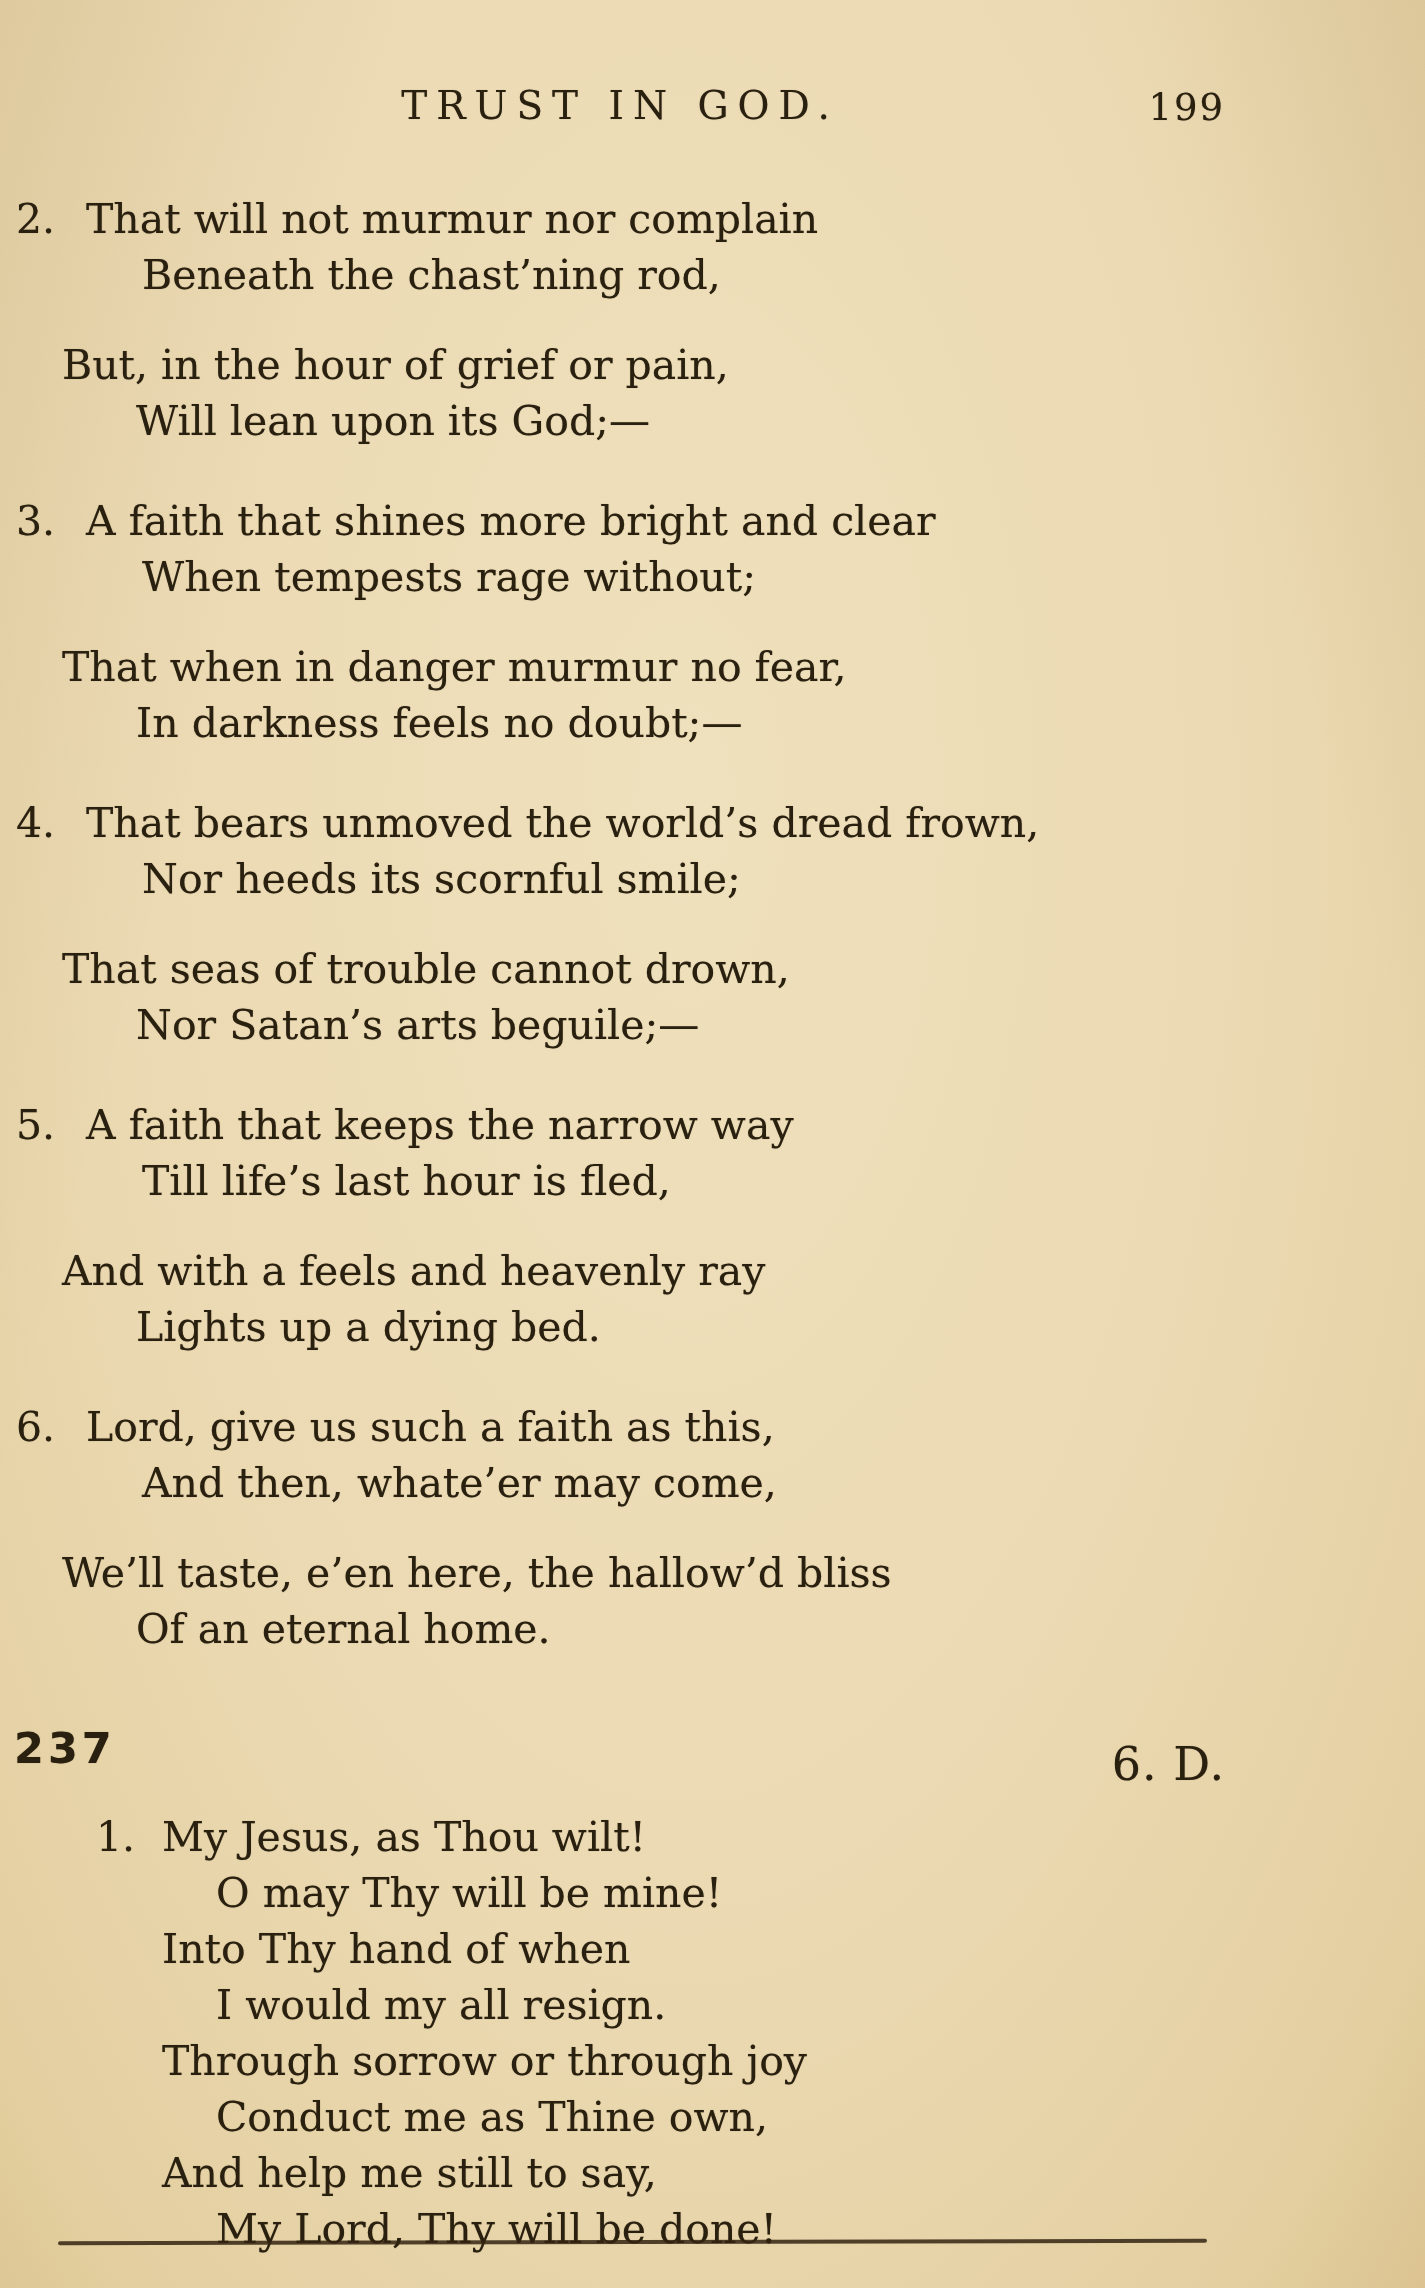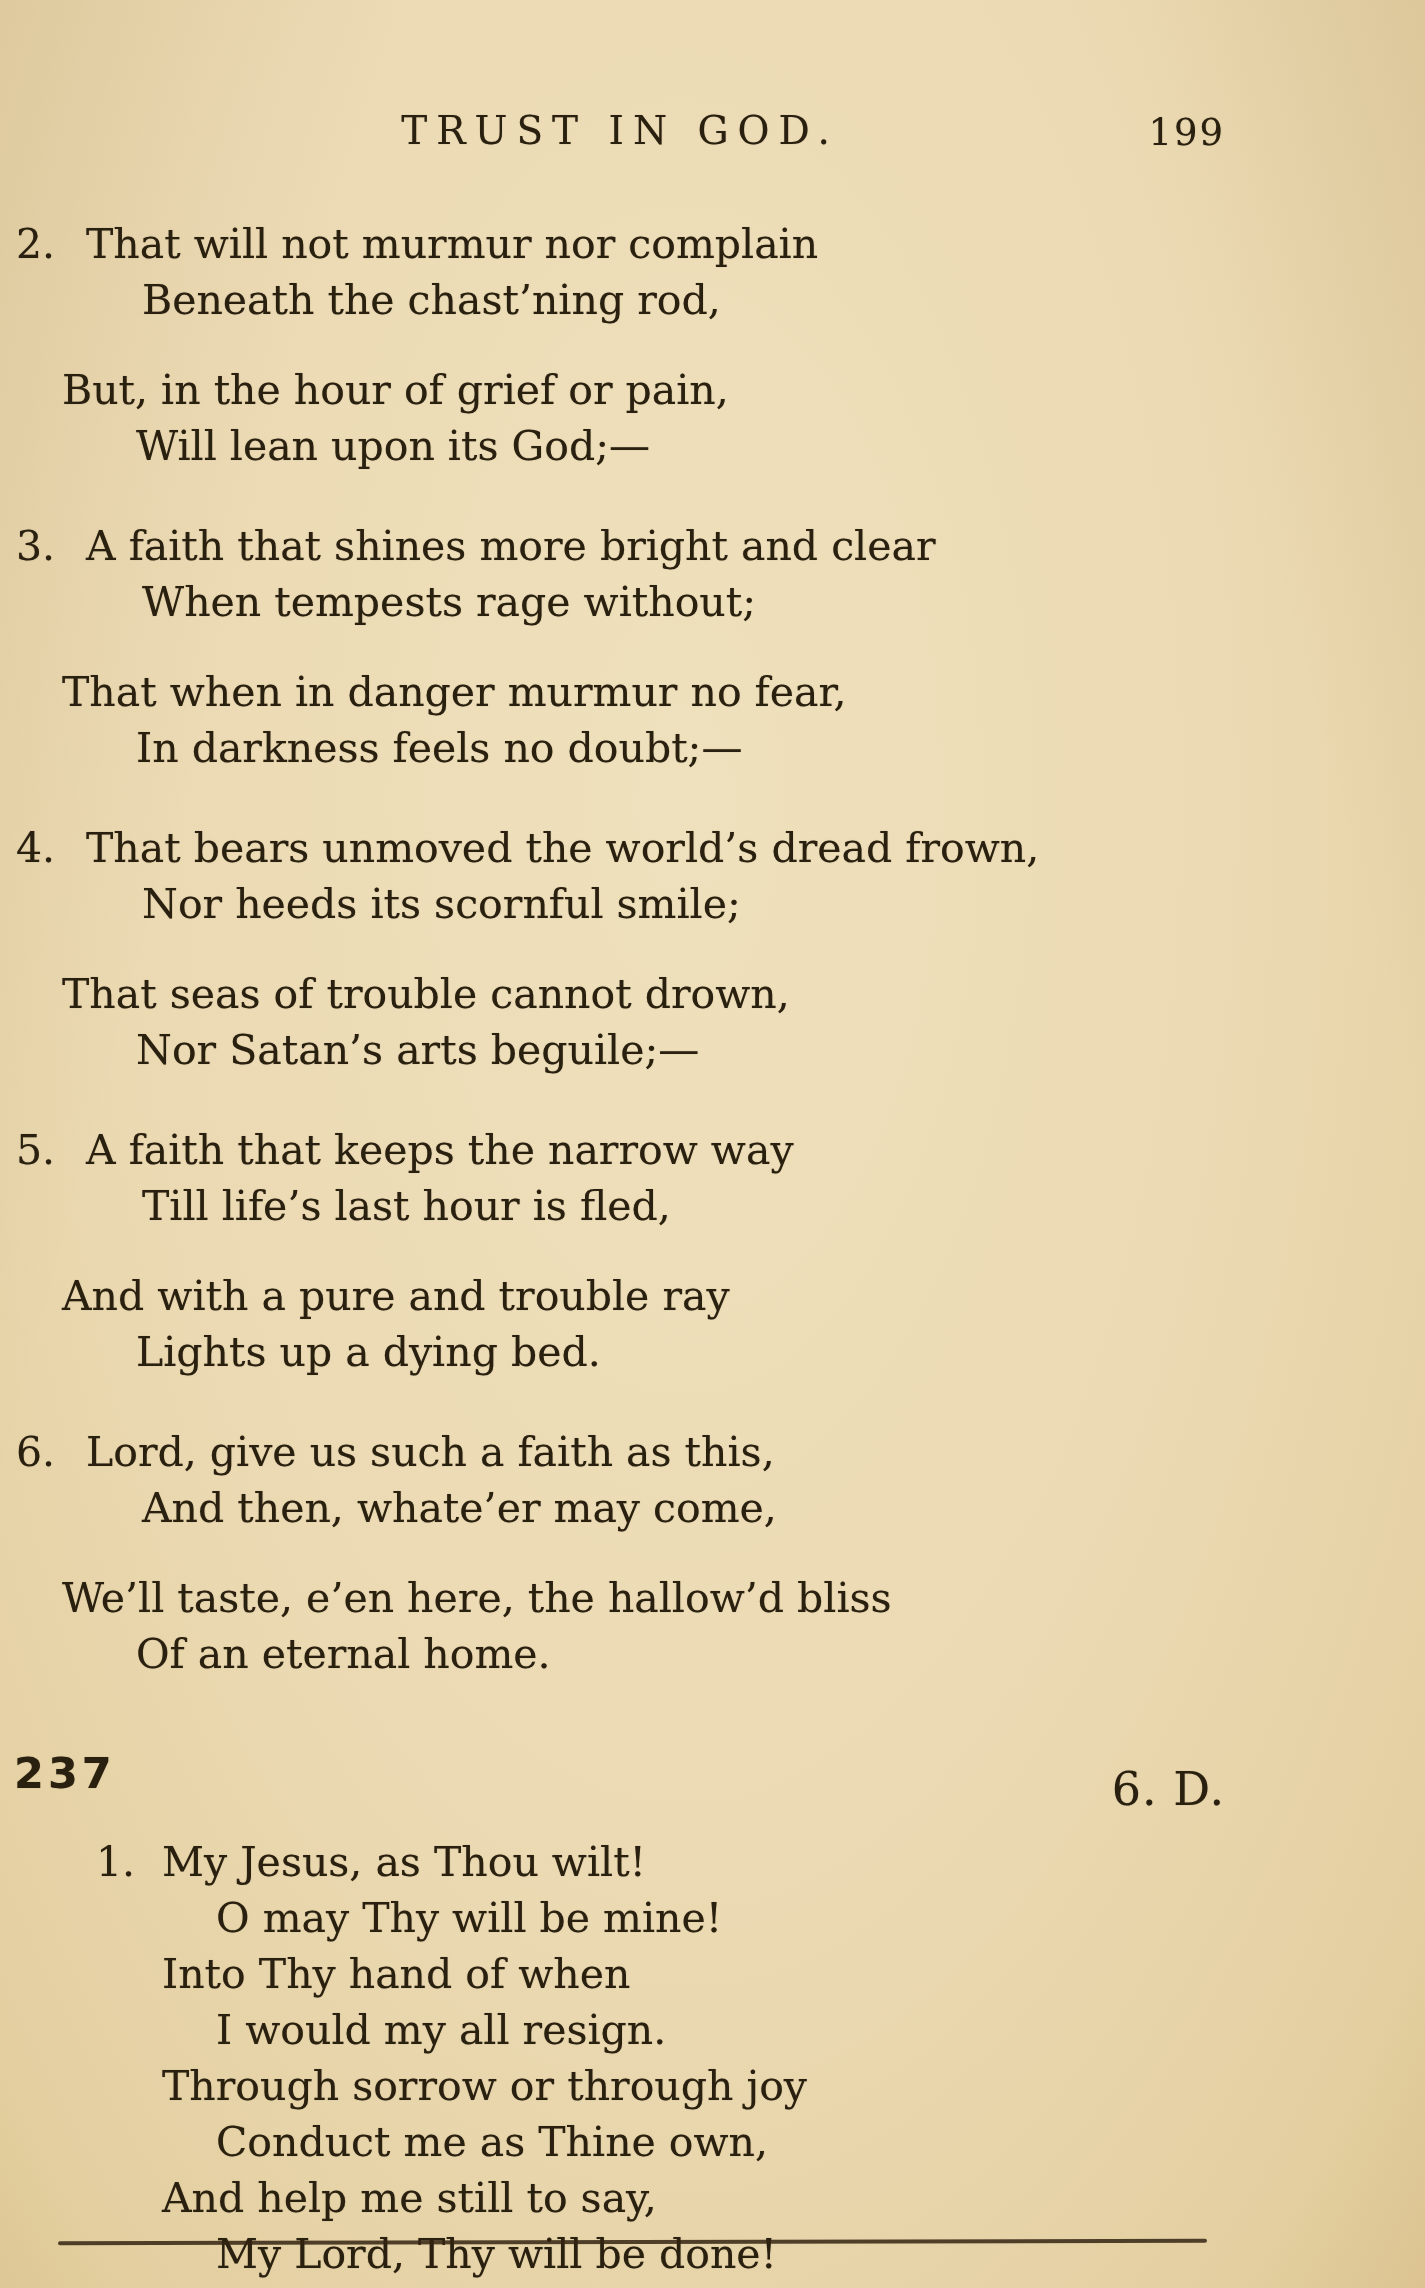--- a/index.html
+++ b/index.html
@@ -14,21 +14,21 @@
     color: #29200f;
     background:
       linear-gradient(105deg, rgba(110,80,35,0.07), rgba(0,0,0,0) 20%),
       linear-gradient(255deg, rgba(110,80,35,0.08), rgba(0,0,0,0) 15%),
       radial-gradient(ellipse at 48% 35%, #efe1bd 0%, #ebd9b2 55%, #e3cfa0 88%, #dcc391 100%);
   }
   .page {
     position: relative;
     width: 100%;
     height: 100%;
-    padding-top: 108px;
+    padding-top: 83px;
     box-sizing: border-box;
     text-shadow: 0 0 1px rgba(45,30,10,0.35);
   }
 
   
   .page-header {
     position: relative;
     height: 56px;
     margin-bottom: 52px;
   }
@@ -148,21 +148,21 @@
         <div class="line ln-c">That seas of trouble cannot drown,</div>
         <div class="line ln-d">Nor Satan’s arts beguile;—</div>
       </div>
     </div>
 
     <div class="verse">
       <span class="verse-number">5.</span>
       <div class="lines">
         <div class="line ln-a">A faith that keeps the narrow way</div>
         <div class="line ln-b">Till life’s last hour is fled,</div>
-        <div class="line ln-c">And with a pure and trouble ray</div>
+        <div class="line ln-c">And with a feels and heavenly ray</div>
         <div class="line ln-d">Lights up a dying bed.</div>
       </div>
     </div>
 
     <div class="verse">
       <span class="verse-number">6.</span>
       <div class="lines">
         <div class="line ln-a">Lord, give us such a faith as this,</div>
         <div class="line ln-b">And then, whate’er may come,</div>
         <div class="line ln-c">We’ll taste, e’en here, the hallow’d bliss</div>

